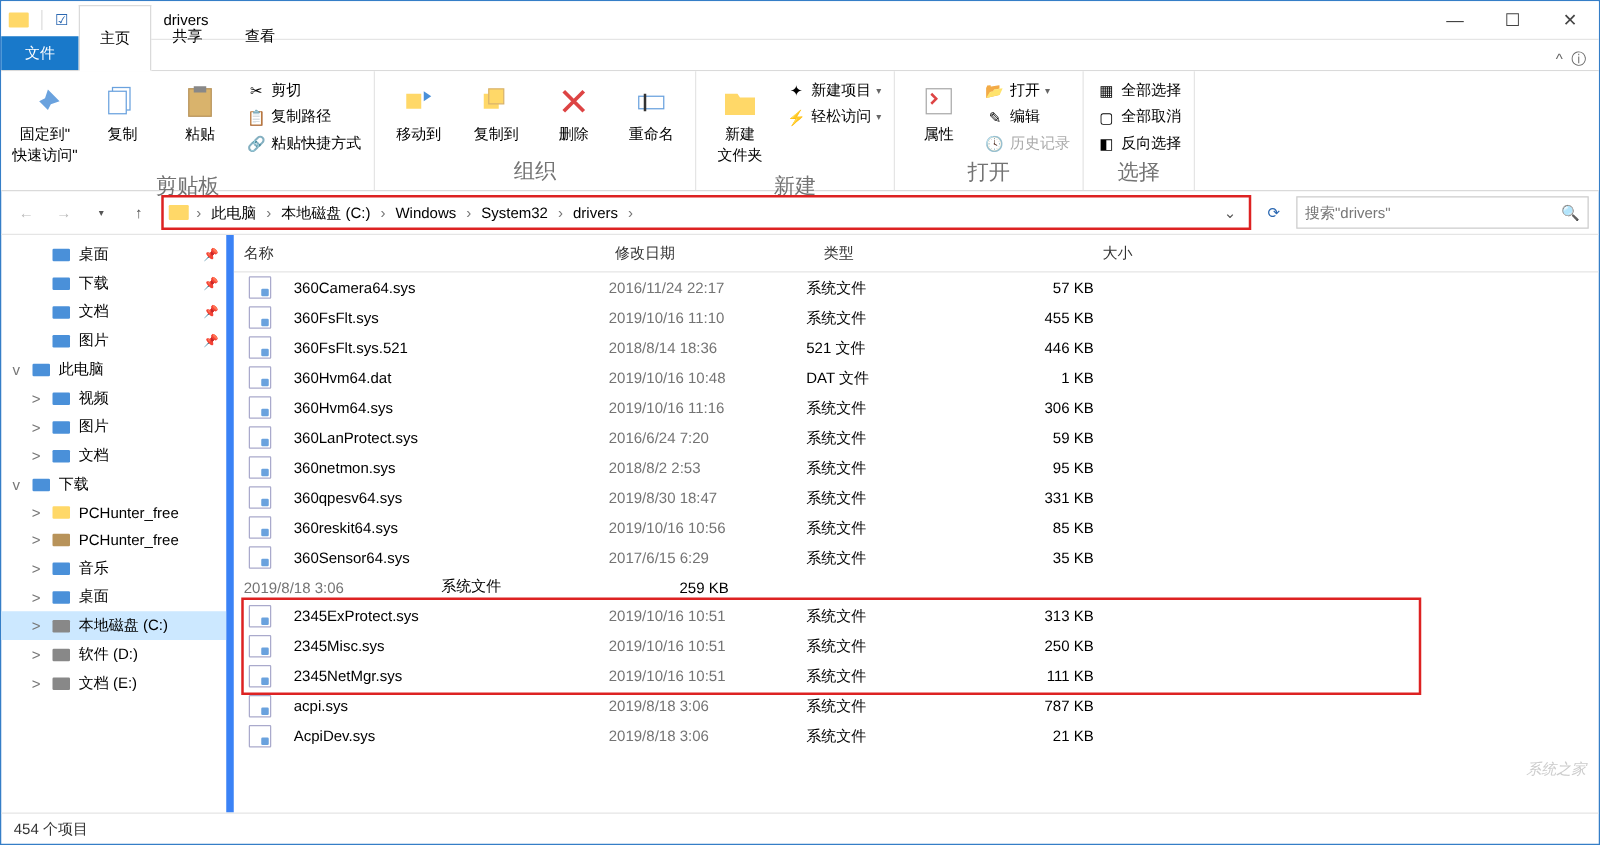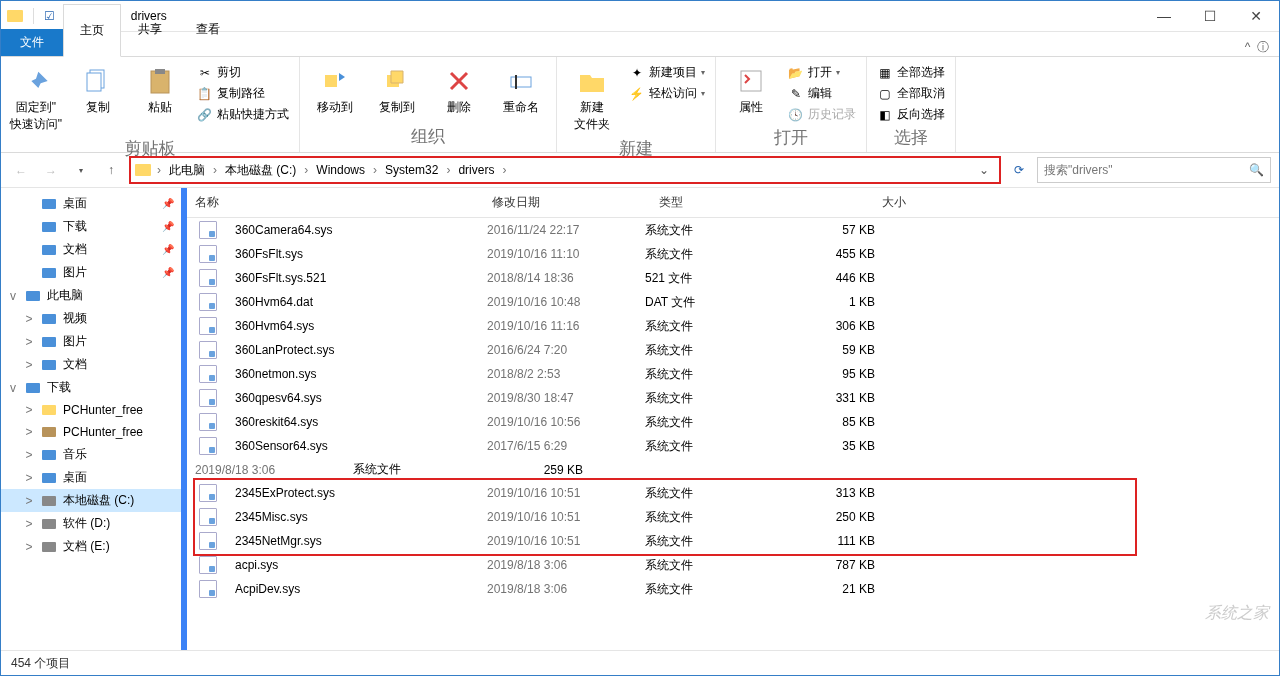--- a/index.html
+++ b/index.html
@@ -59,21 +59,21 @@
 .rows{flex:1;overflow-y:auto}
 .row{display:flex;font-size:12px;padding:3px 0;align-items:center}
 .row .c-name{width:280px;display:flex;align-items:center;gap:18px;padding-left:12px}
 .row .c-date{width:150px;padding-left:8px;color:#737373}
 .row .c-type{width:130px;padding-left:8px}
 .row .c-size{width:100px;text-align:right;padding-right:12px}
 .file-icon{width:16px;height:16px;background:#fff;border:1px solid #aac;border-radius:1px;position:relative}
 .file-icon.sys::after{content:"";position:absolute;right:1px;bottom:1px;width:6px;height:6px;background:#6aa2de;border-radius:1px}
 .highlight-box{position:absolute;border:2px solid #d22;pointer-events:none}
 .status{height:24px;border-top:1px solid #e5e5e5;display:flex;align-items:center;padding:0 10px;font-size:12px;color:#333}
-.watermark{position:absolute;right:10px;bottom:26px;font-size:16px;color:#ccc;font-style:italic}
+.watermark{position:absolute;right:10px;bottom:26px;font-size:12px;color:#ccc;font-style:italic}
 </style>
 </head>
 <body>
 
 <div class="window">
 
   <div class="titlebar">
     <div class="qat">
       <div class="folder-icon"></div>
       <div class="sep"></div>

